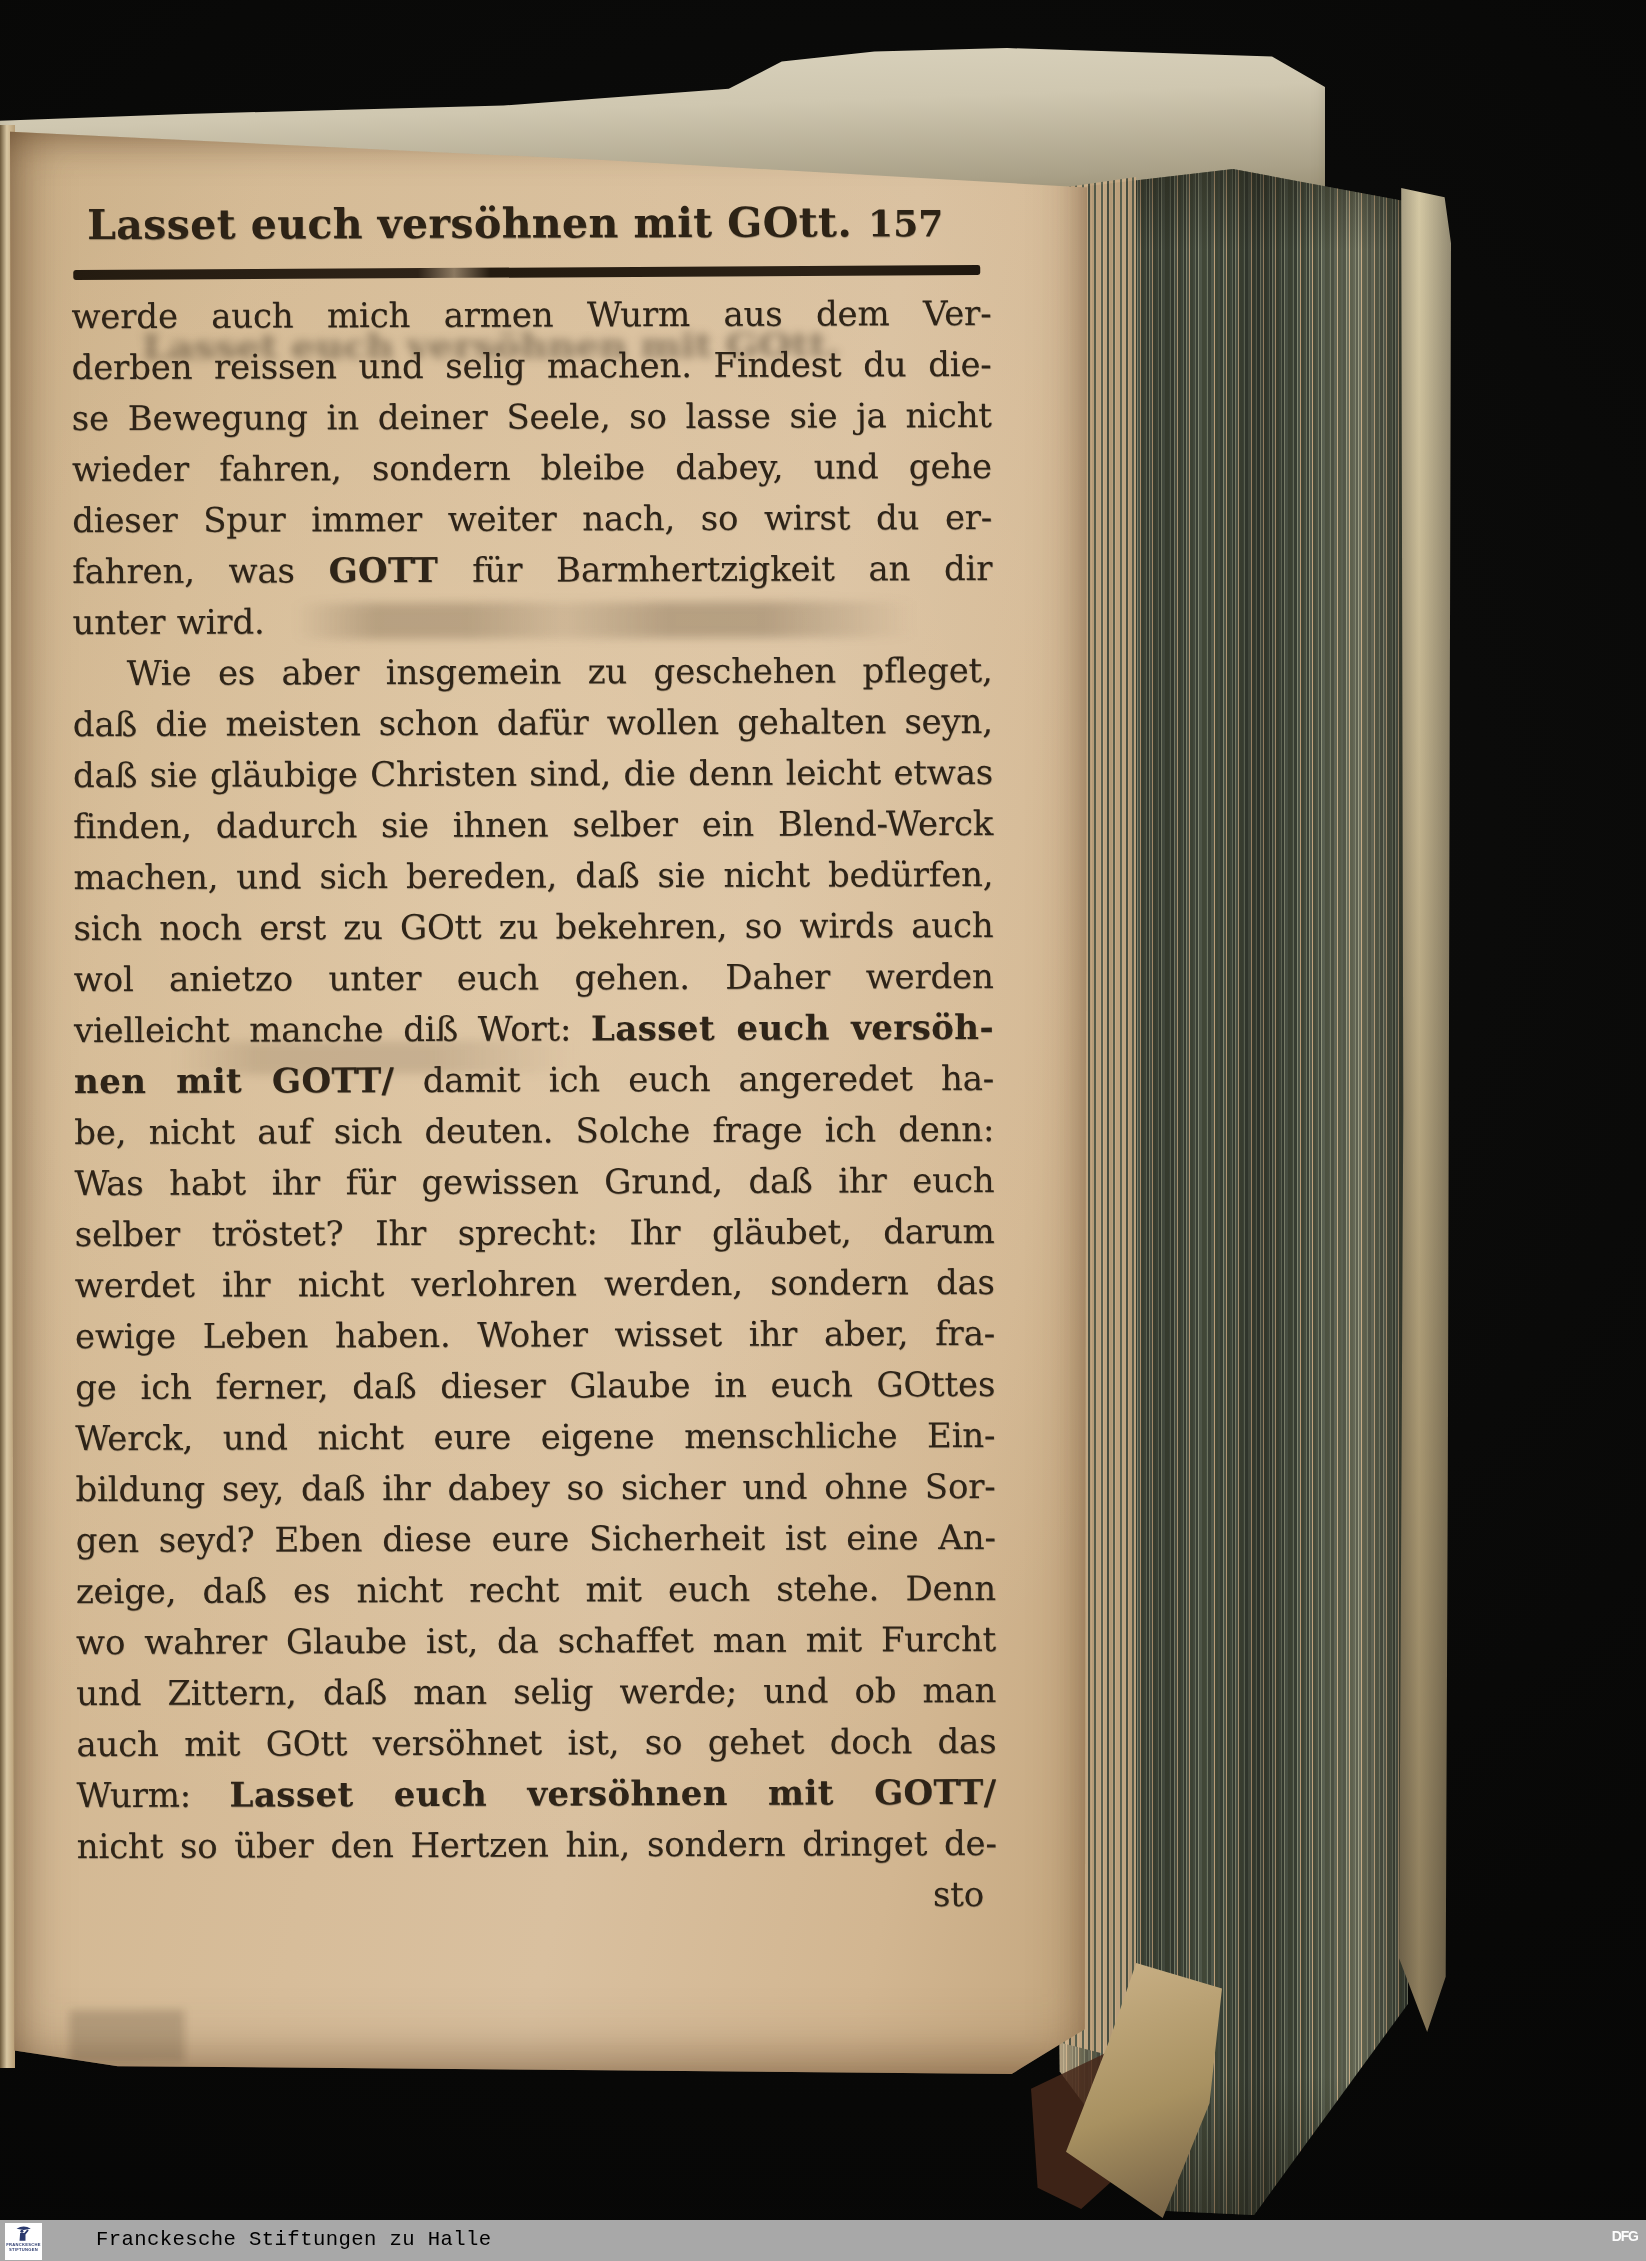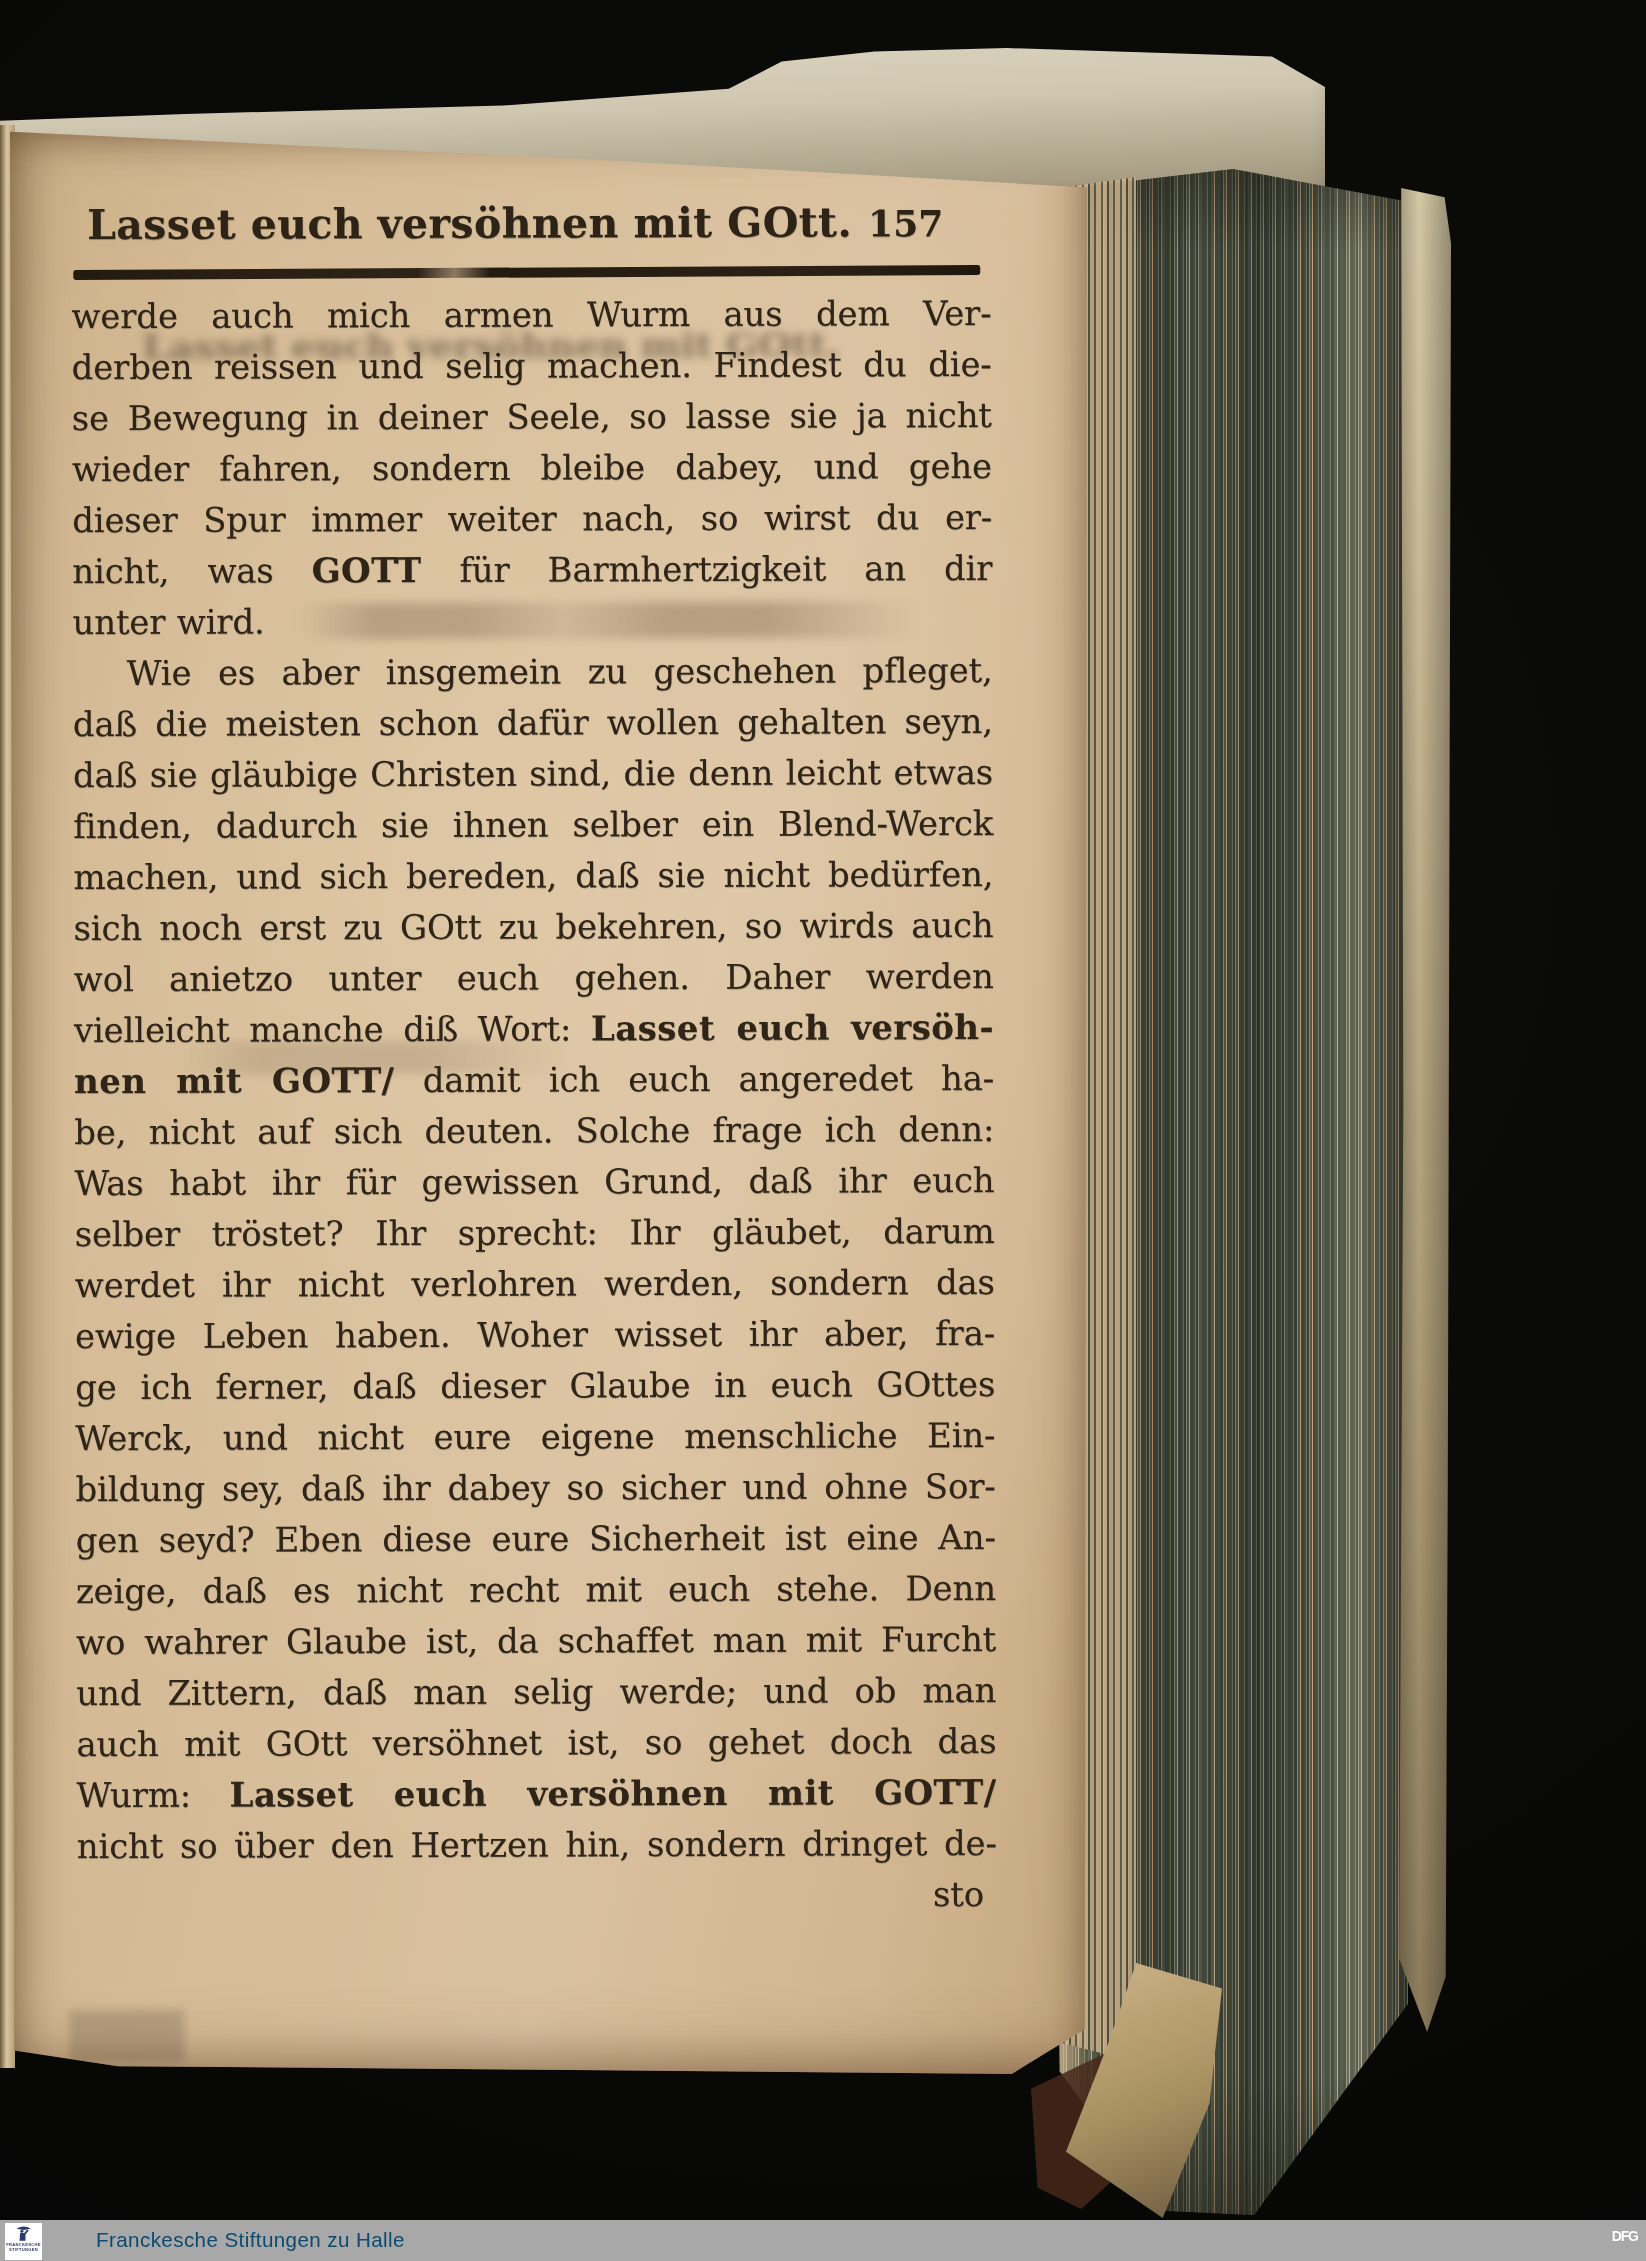--- a/index.html
+++ b/index.html
@@ -73,22 +73,22 @@
   .text-block .line.indent{text-indent:54px;}
   .text-block .em{font-weight:bold;letter-spacing:0.4px;}
 
   
   .footer-bar{position:absolute;left:0;bottom:0;width:1646px;height:41px;background:#a8a8a8;z-index:10;}
   .logo-box{position:absolute;left:5px;top:2.5px;width:37px;height:37px;background:#ffffff;
     display:flex;flex-direction:column;align-items:center;justify-content:flex-start;padding-top:1.6px;box-sizing:border-box;}
   .logo-emblem{width:21.4px;height:18px;}
   .logo-text{font-family:"Liberation Sans",sans-serif;font-size:4.1px;line-height:5px;font-weight:bold;
     color:#2b3a6e;letter-spacing:0.3px;text-align:center;}
-  .institution{position:absolute;left:96px;top:8.2px;font-family:Liberation Sans, sans-serif;
-    font-size:20.6px;color:#0c4a6e;letter-spacing:0.4px;}
+  .institution{position:absolute;left:96px;top:8.2px;font-family:Liberation Mono, monospace;
+    font-size:20.6px;color:#000000;letter-spacing:0.4px;}
   .dfg{position:absolute;right:8.2px;top:8.2px;font-family:"Liberation Sans",sans-serif;
     font-size:14px;font-weight:bold;color:#fdfdfd;letter-spacing:-1.2px;}
 </style>
 </head>
 <body>
 
 <div id="scene">
 
   <div class="vellum-top"></div>
   <div class="left-page-edge"></div>
@@ -112,21 +112,21 @@
       </div>
 
       <div class="rule"></div>
 
       <div class="text-block">
           <div class="line"><span>werde auch mich armen Wurm aus dem Ver-</span></div>
           <div class="line"><span>derben reissen und selig machen. Findest du die-</span></div>
           <div class="line"><span>se Bewegung in deiner Seele, so lasse sie ja nicht</span></div>
           <div class="line"><span>wieder fahren, sondern bleibe dabey, und gehe</span></div>
           <div class="line"><span>dieser Spur immer weiter nach, so wirst du er-</span></div>
-          <div class="line"><span>nicht, was </span><span class="em">GOTT</span><span> für Barmhertzigkeit an dir</span></div>
+          <div class="line"><span>fahren, was </span><span class="em">GOTT</span><span> für Barmhertzigkeit an dir</span></div>
           <div class="line align-left"><span>unter wird.</span></div>
           <div class="line indent"><span>Wie es aber insgemein zu geschehen pfleget,</span></div>
           <div class="line"><span>daß die meisten schon dafür wollen gehalten seyn,</span></div>
           <div class="line"><span>daß sie gläubige Christen sind, die denn leicht etwas</span></div>
           <div class="line"><span>finden, dadurch sie ihnen selber ein Blend-Werck</span></div>
           <div class="line"><span>machen, und sich bereden, daß sie nicht bedürfen,</span></div>
           <div class="line"><span>sich noch erst zu GOtt zu bekehren, so wirds auch</span></div>
           <div class="line"><span>wol anietzo unter euch gehen. Daher werden</span></div>
           <div class="line"><span>vielleicht manche diß Wort: </span><span class="em">Lasset euch versöh-</span></div>
           <div class="line"><span class="em">nen mit GOTT/</span><span> damit ich euch angeredet ha-</span></div>

